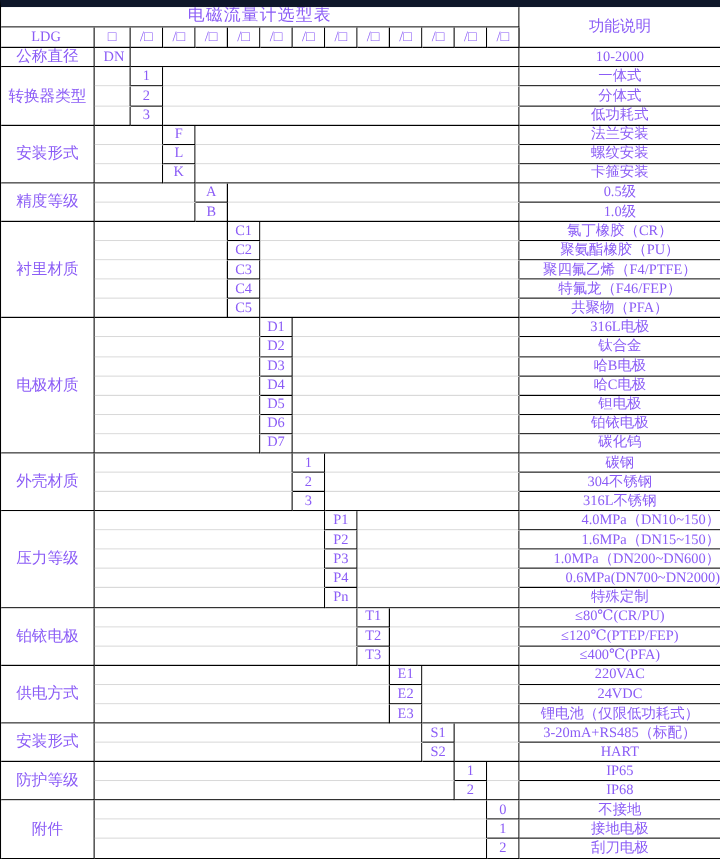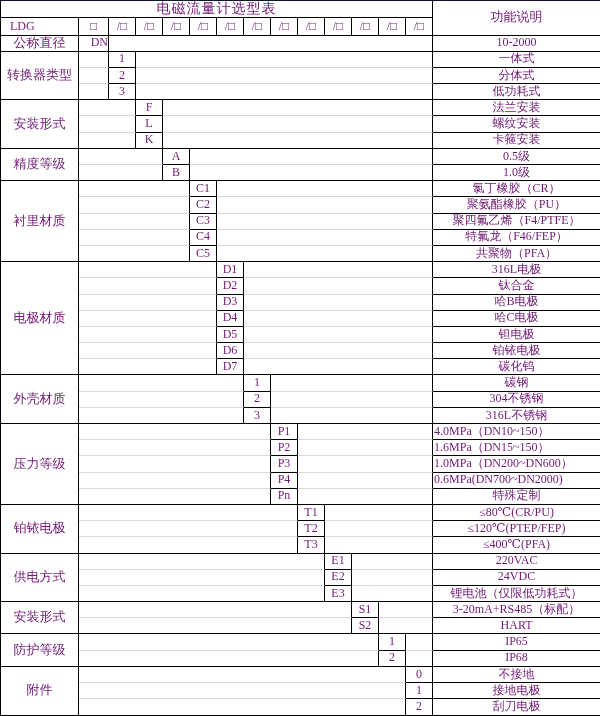--- a/index.html
+++ b/index.html
@@ -1,42 +1,42 @@
 <!DOCTYPE html>
 <html><head>
 <meta charset="utf-8">
 <style>
   html,body{margin:0;padding:0}
   body{width:600px;height:716px;background:#ffffff}
   table.sel{
     border-collapse:separate;border-spacing:0;table-layout:fixed;
     width:600px;height:716px;
-    border-top:1px solid #0f172a;border-left:1px solid #000;
-    font-family:"Liberation Serif","DejaVu Serif",serif;color:#701a75;
+    border-top:6px solid #0f172a;border-left:1px solid #000;
+    font-family:"Liberation Serif","DejaVu Serif",serif;color:#8b5cf6;
   }
   td{
     box-sizing:border-box;padding:0;margin:0;
     font-size:12px;line-height:1.15;
     text-align:center;vertical-align:middle;
     overflow:hidden;white-space:nowrap;
     border-right:1px solid transparent;
     border-bottom:1px solid transparent;
     background:#fff;
   }
   td.brk{border-right-color:#000}
   td.bbk{border-bottom-color:#000}
   td.bbf{border-bottom-color:#d9d9d9}
   td.title{font-size:14px;letter-spacing:1px}
   td.func{font-size:13px}
-  td.ldg{text-align:left;padding-left:9px;font-size:12px}
-  td.dn{text-align:right;padding-left:3px}
+  td.ldg{text-align:left;padding-left:25px;font-size:12px}
+  td.dn{text-align:center;padding-left:3px}
   td.lbl{font-size:13px}
   td.code{font-size:12px}
   td.desc{font-size:12px}
-  td.desc.left{text-align:left;padding-left:1px}
+  td.desc.left{text-align:right;padding-left:1px}
   tr{height:16px}
   tr.r-top{height:17px}
 </style>
 </head>
 <body>
 
 <table class="sel">
   <colgroup>
       <col style="width: 78px;">
       <col style="width: 30px;">

